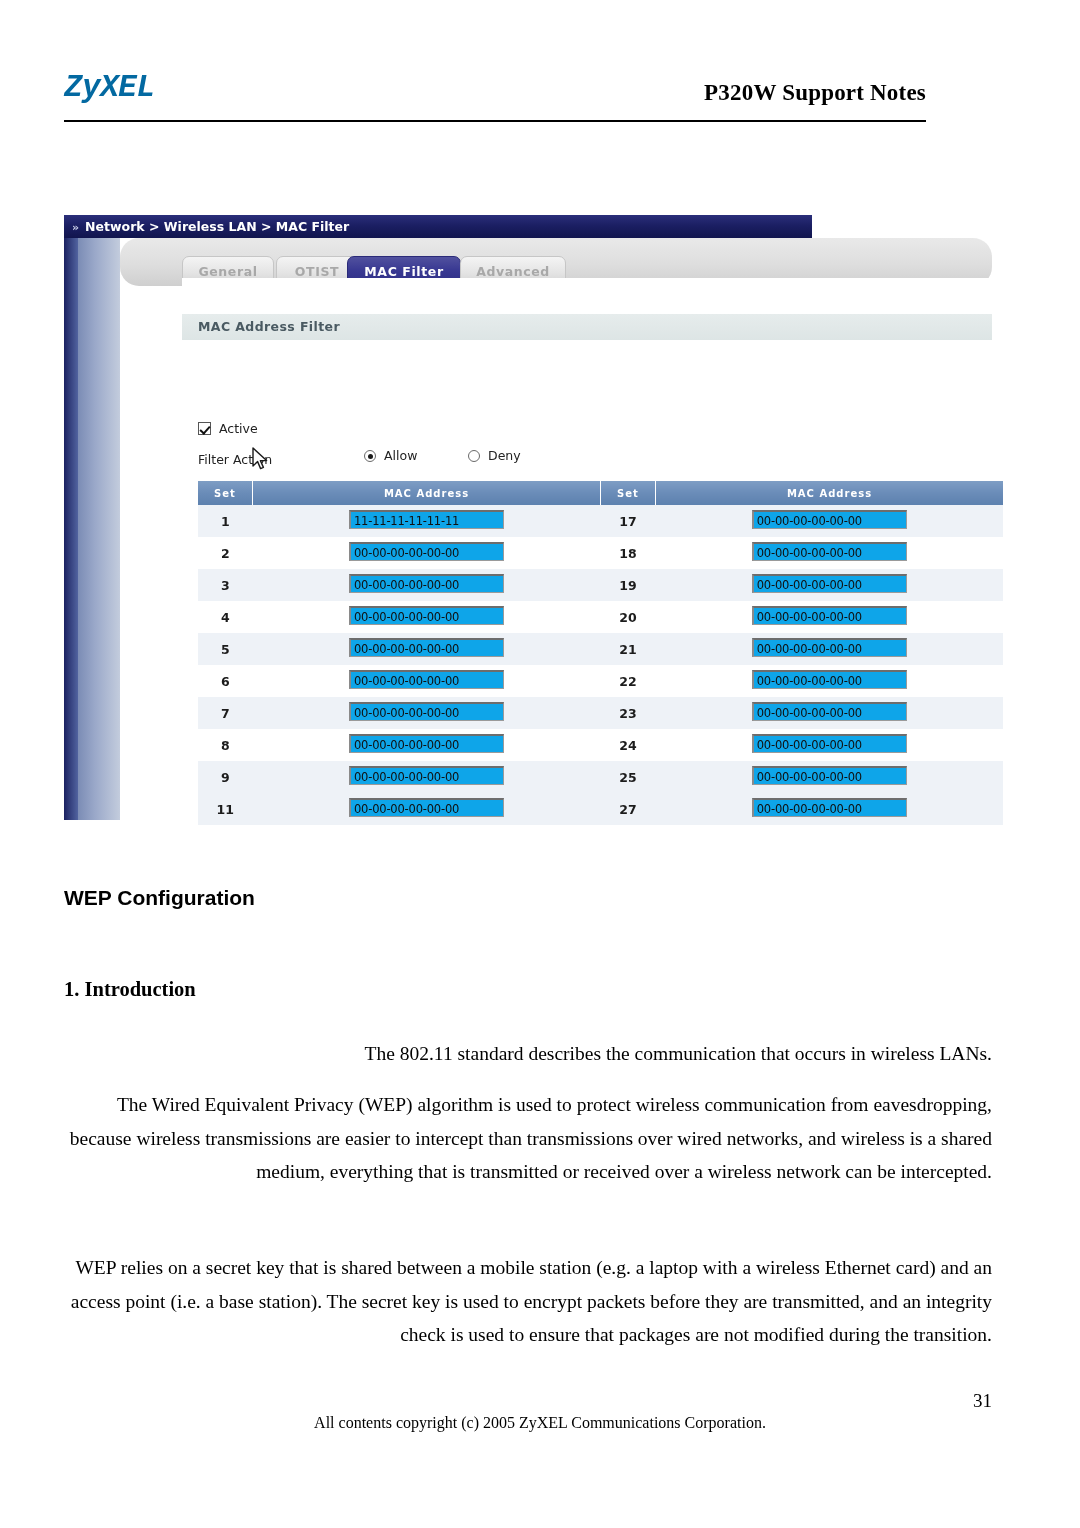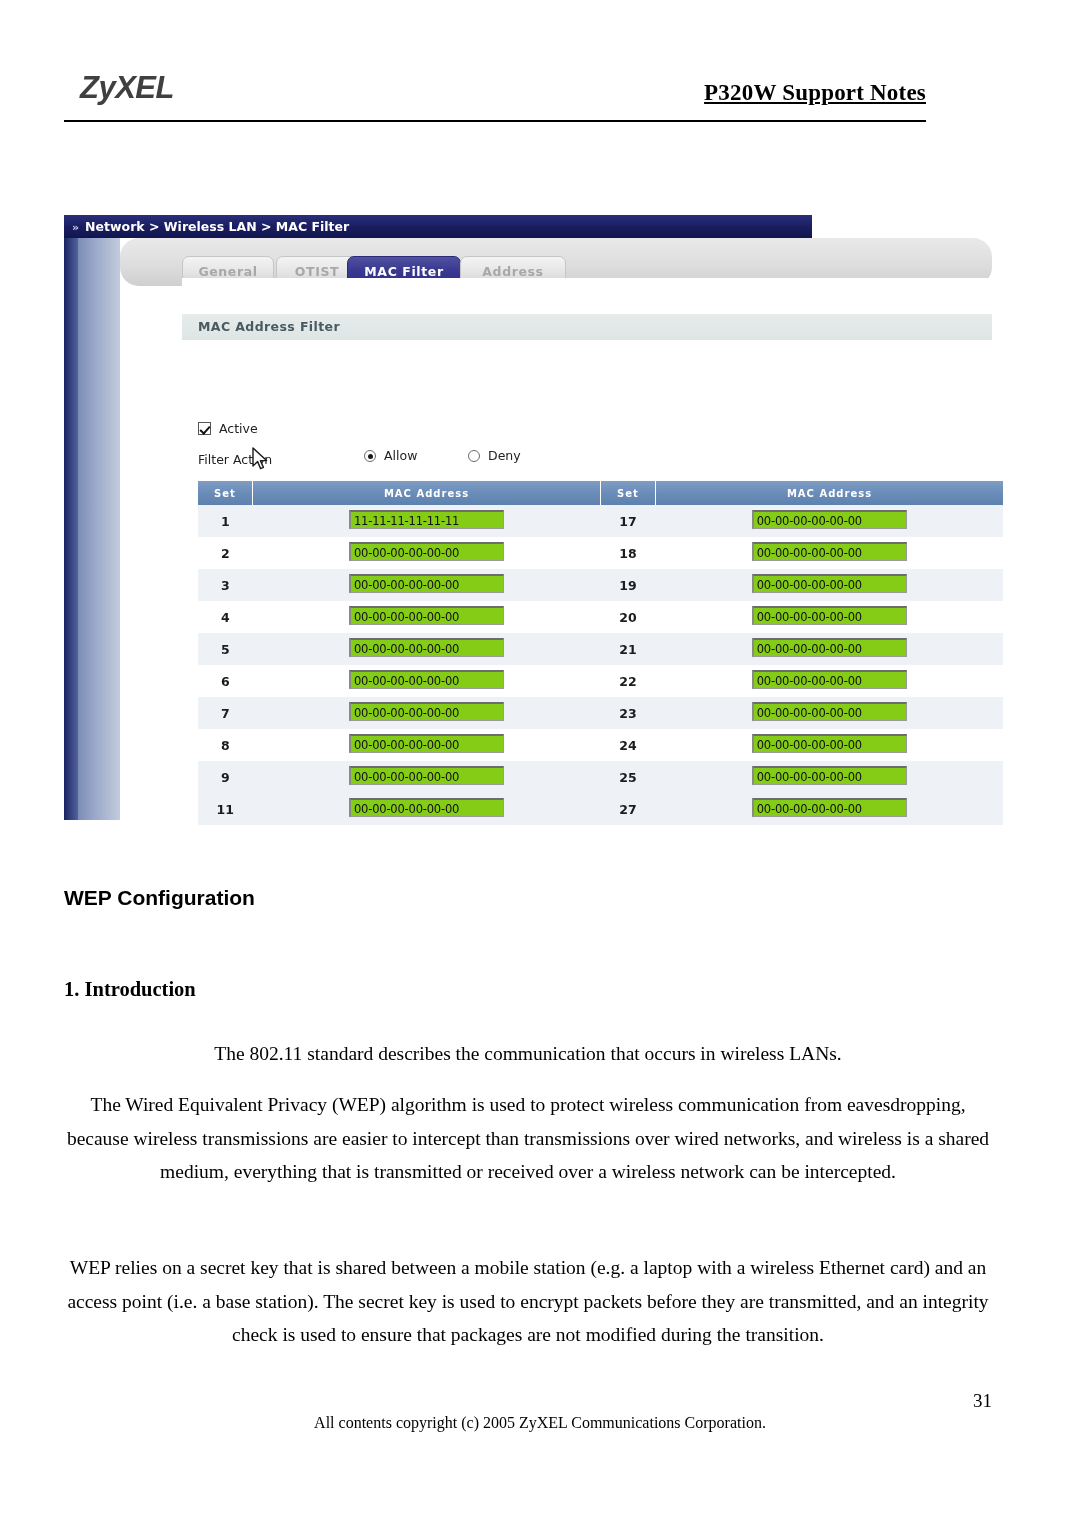--- a/index.html
+++ b/index.html
@@ -21,38 +21,36 @@
     position: absolute;
     left: 64px;
     top: 62px;
     width: 862px;
     height: 62px;
   }
   #logo {
     position: absolute;
     left: 0;
     top: 8px;
-    font-family: Liberation Sans, sans-serif;
+    font-family: Liberation Mono, monospace;
     font-weight: bold;
     font-style: italic;
     font-size: 31px;
     letter-spacing: -0.5px;
-    color: #404040;
-    margin-left: 16px;
+    color: #0369a1;
   }
   #header-title {
     position: absolute;
     right: 0;
     top: 18px;
     font-family: "Liberation Serif", serif;
     font-weight: bold;
     font-size: 23px;
     letter-spacing: 0.2px;
     white-space: nowrap;
-    text-decoration: underline;
   }
   #header-rule {
     position: absolute;
     left: 64px;
     top: 120px;
     width: 862px;
     height: 2px;
     background: #000;
   }
 
@@ -271,21 +269,21 @@
   }
   #mac-table tr.odd td { background: #eef2f7; }
   #mac-table tr.even td { background: #ffffff; }
   .col-set { width: 52px; }
   .col-mac { width: 345px; }
   .macbox {
     display: inline-block;
     width: 155px;
     height: 19px;
     line-height: 19px;
-    background: #84cc16;
+    background: #0ea5e9;
     border: 1px solid #9a9a9a;
     border-top: 2px solid #6d6d6d;
     border-left: 2px solid #8a8a8a;
     box-sizing: border-box;
     font-family: "DejaVu Sans", sans-serif;
     font-size: 11.5px;
     font-weight: normal;
     color: #101010;
     text-align: left;
     padding-left: 3px;
@@ -320,21 +318,21 @@
     font-weight: bold;
     font-size: 20.5px;
   }
   .para {
     position: absolute;
     left: 64px;
     width: 928px;
     font-family: "Liberation Serif", serif;
     font-size: 19.5px;
     line-height: 33.5px;
-    text-align: center;
+    text-align: right;
   }
   #p1 { top: 1037px; }
   #p2 { top: 1088px; }
   #p3 { top: 1251px; }
 
   #page-number {
     position: absolute;
     right: 88px;
     top: 1390px;
     font-family: "Liberation Serif", serif;
@@ -367,21 +365,21 @@
 
   <div id="shot-left-rail"></div>
   <div id="shot-rail2"></div>
 
   <div id="shot-body">
 
     <div id="tabstrip">
       <div class="tab inactive" id="tab0">General</div>
       <div class="tab inactive" id="tab1">OTIST</div>
       <div class="tab active" id="tab2">MAC Filter</div>
-      <div class="tab inactive" id="tab3">Address</div>
+      <div class="tab inactive" id="tab3">Advanced</div>
     </div>
 
     <div id="panel">
 
       <div id="section-title">
         <span>MAC Address Filter</span>
       </div>
 
       <div id="active-row">
         <span class="cbx checked"></span><span class="lbl">Active</span>

